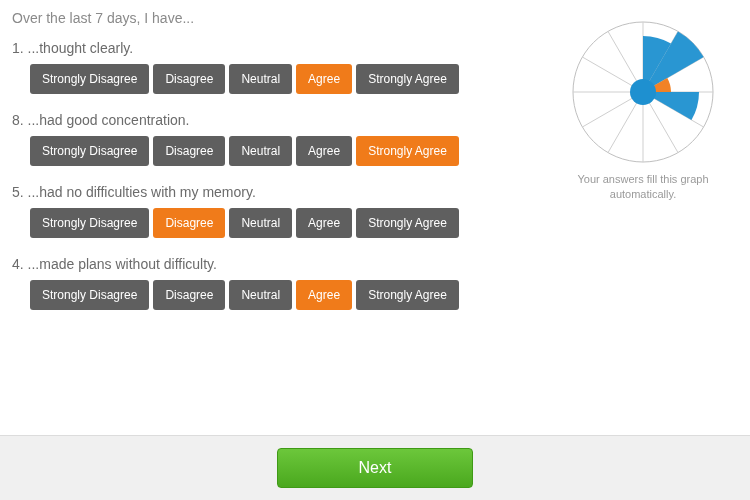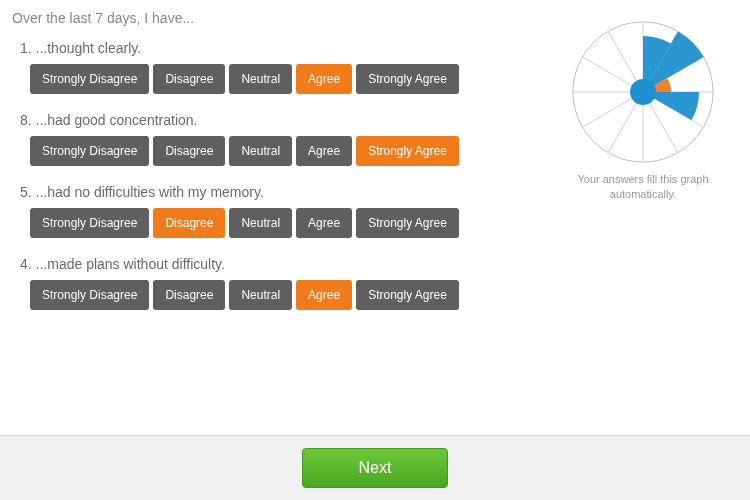--- a/index.html
+++ b/index.html
@@ -5,34 +5,34 @@
   * { box-sizing: border-box; margin: 0; padding: 0; }
   html, body { width: 750px; height: 500px; font-family: "Helvetica Neue", Arial, sans-serif; background: #fff; }
   .page { width: 750px; height: 500px; display: flex; flex-direction: column; }
   .header { padding: 6px 12px 4px; border-bottom: 1px solid #e8e8e8; }
   .header h1 { font-size: 20px; font-weight: 400; color: #222; letter-spacing: 0.5px; }
   .dot { display:inline-block; width:10px; height:10px; border-radius:50%; background:#111; margin-right:6px; vertical-align: middle; }
   .content { flex: 1; display: flex; padding: 8px 12px 0 12px; overflow: hidden; }
   .left { flex: 1; }
   .prompt { font-size: 14px; color: #8a8a8a; font-weight: 300; margin: 2px 0 14px 0; }
   .qrow { margin-bottom: 18px; }
-  .qtext { font-size: 14px; color: #6b6b6b; margin-bottom: 8px; margin-left: 8px; }
+  .qtext { font-size: 14px; color: #6b6b6b; margin-bottom: 8px; }
   .options { display: flex; gap: 4px; padding-left: 18px; }
   .opt {
     background: #5f5f5f; color: #fff; font-size: 12px;
     border: none; border-radius: 3px; padding: 9px 12px;
     cursor: pointer; line-height: 1;
   }
   .opt.sel { background: #f07b1a; }
   .right { width: 190px; text-align: center; padding-top: 4px; }
   .radar-wrap { position: relative; width: 160px; height: 160px; margin: 0 auto; }
   .caption { font-size: 11px; color: #9a9a9a; margin-top: 0; line-height: 1.4; }
   .footer { background: #f0f0f0; border-top: 1px solid #dcdcdc; padding: 12px 0; text-align: center; }
   .next-btn {
-    display: inline-block; width: 146px; padding: 10px 0;
+    display: inline-block; width: 196px; padding: 10px 0;
     background: linear-gradient(#6cc73b, #4aa81e);
     color: #fff; font-size: 16px; border: 1px solid #3f9a16;
     border-radius: 4px; cursor: pointer;
   }
 </style>
 </head>
 <body>
 
 <div class="page">
 

